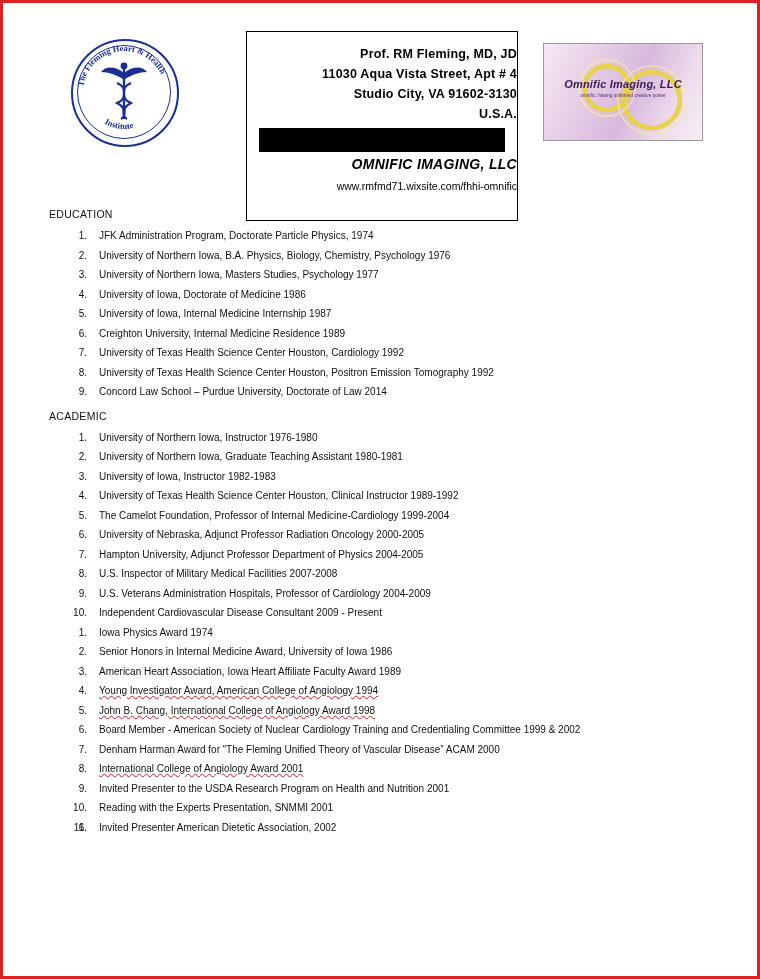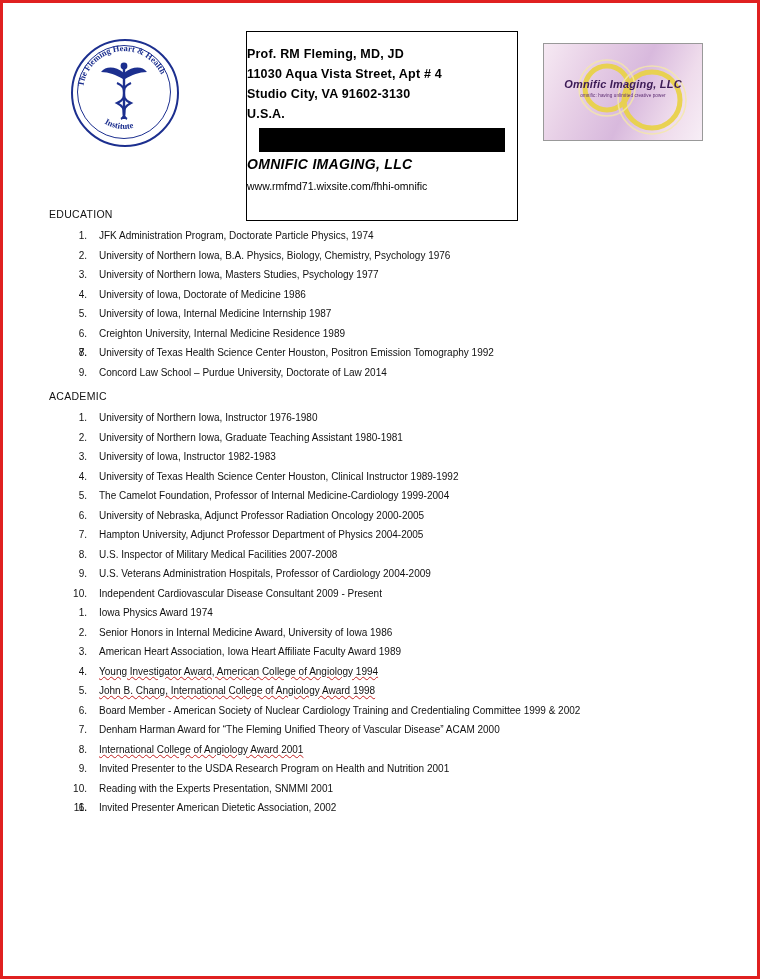--- a/index.html
+++ b/index.html
@@ -61,21 +61,21 @@
 
   
   .namebox {
     position: absolute;
     left: 243px;
     top: 28px;
     width: 272px;
     height: 190px;
     border: 1px solid #000;
     box-sizing: border-box;
-    text-align: left;
+    text-align: right;
     padding-top: 12px;
   }
   .namebox .ln {
     font-size: 12.5px;
     color: #000;
     line-height: 20px;
     font-weight: bold;
     letter-spacing: 0.2px;
   }
   .namebox .redacted {
@@ -236,21 +236,21 @@
 
       <div>
         <div class="section-title">EDUCATION</div>
         <ol class="list">
           <li><span class="num">1.</span><span>JFK Administration Program, Doctorate Particle Physics, 1974</span></li>
           <li><span class="num">2.</span><span>University of Northern Iowa, B.A. Physics, Biology, Chemistry, Psychology 1976</span></li>
           <li><span class="num">3.</span><span>University of Northern Iowa, Masters Studies, Psychology 1977</span></li>
           <li><span class="num">4.</span><span>University of Iowa, Doctorate of Medicine 1986</span></li>
           <li><span class="num">5.</span><span>University of Iowa, Internal Medicine Internship 1987</span></li>
           <li><span class="num">6.</span><span>Creighton University, Internal Medicine Residence 1989</span></li>
-          <li><span class="num">7.</span></li>
+          <li><span class="num">7.</span><span>University of Texas Health Science Center Houston, Cardiology 1992</span></li>
           <li><span class="num">8.</span><span>University of Texas Health Science Center Houston, Positron Emission Tomography  1992</span></li>
           <li><span class="num">9.</span><span>Concord Law School – Purdue University, Doctorate of Law 2014</span></li>
         </ol>
       </div>
 
       <div>
         <div class="section-title mt">ACADEMIC</div>
         <ol class="list">
           <li><span class="num">1.</span><span>University of Northern Iowa, Instructor 1976-1980</span></li>
           <li><span class="num">2.</span><span>University of Northern Iowa, Graduate Teaching Assistant 1980-1981</span></li>

